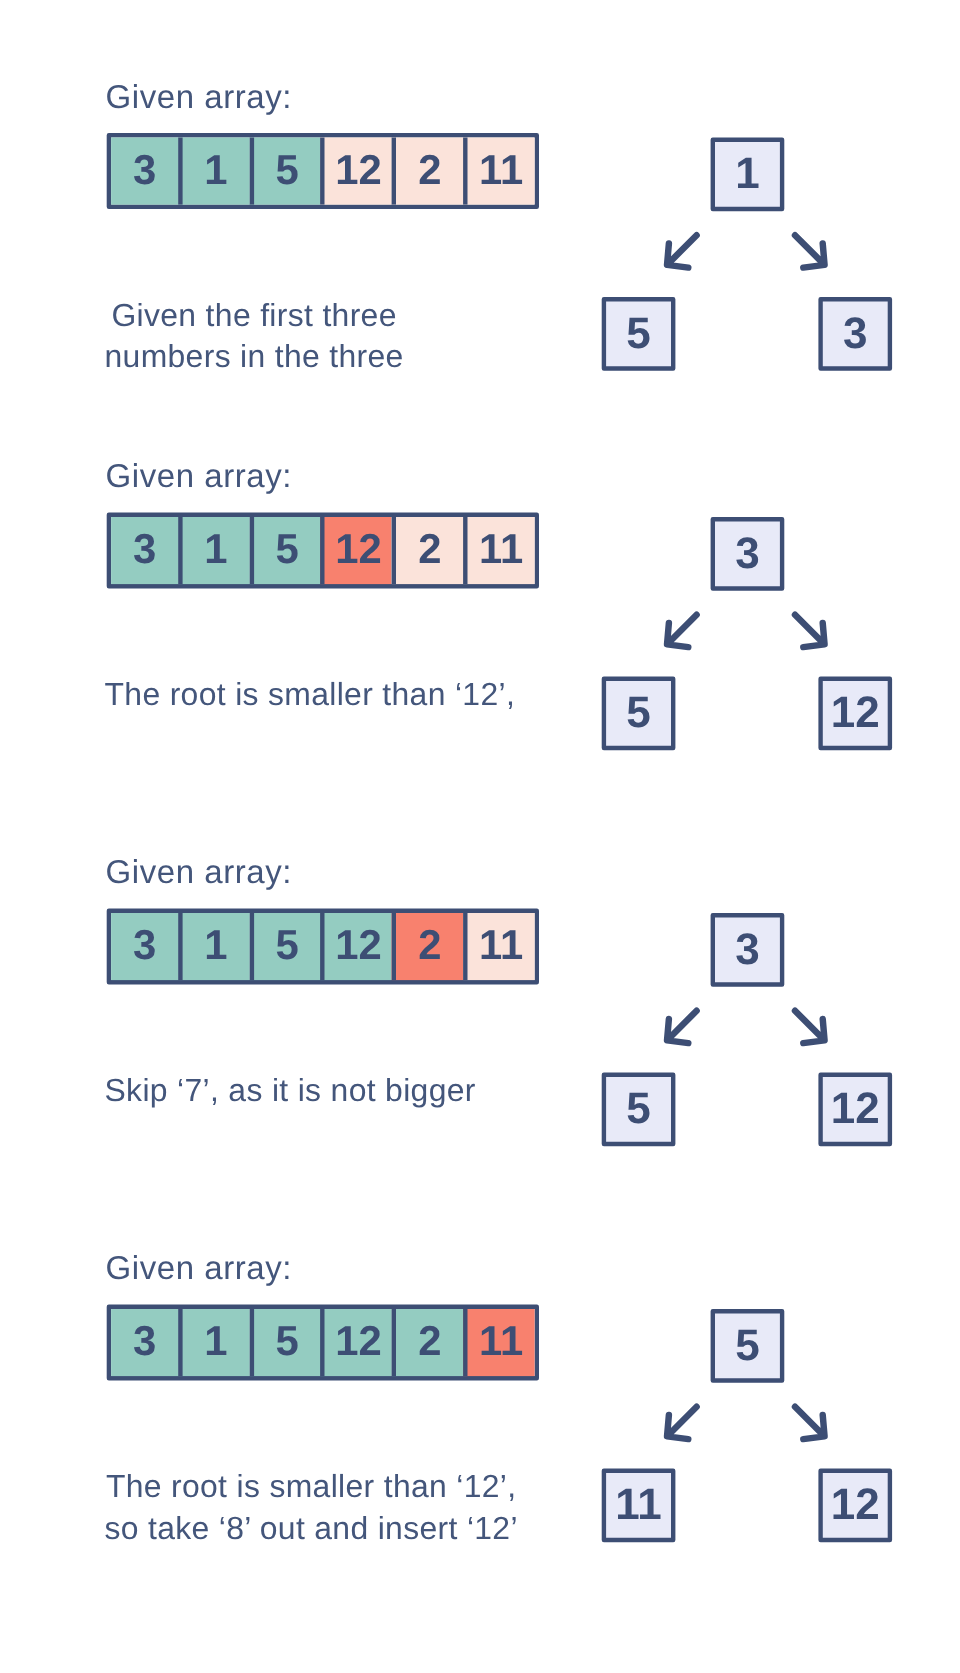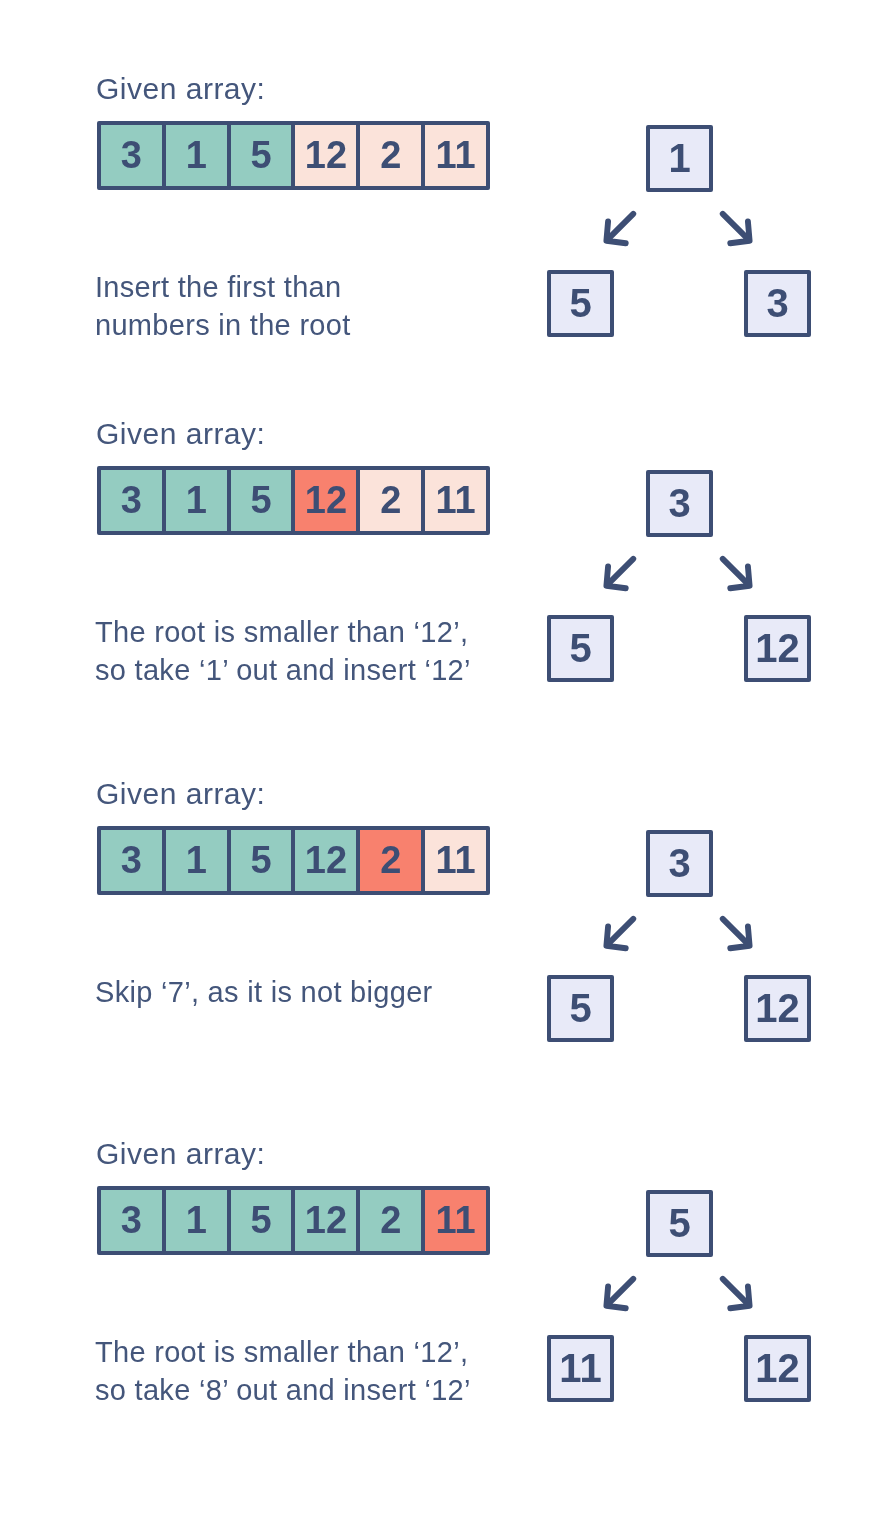--- a/index.html
+++ b/index.html
@@ -4,21 +4,21 @@
 <style>
   html, body { margin: 0; padding: 0; background: #ffffff; }
   .canvas {
     position: relative;
     width: 873px;
     height: 1521px;
     background: #ffffff;
     font-family: "Liberation Sans", sans-serif;
     overflow: hidden;
   }
-  .step { position: absolute; left: 0; width: 873px; height: 345px; }
+  .step { position: absolute; left: 0; width: 873px; height: 345px; text-align: center; }
 
   .heading {
     position: absolute; left: 96px; top: 0;
     font-size: 30px; color: #44567b; letter-spacing: 0.5px;
   }
 
   .array {
     position: absolute; left: 97px; top: 49px;
     width: 393px; height: 69px;
     border: 4px solid #3d4e74; border-radius: 2px;
@@ -72,22 +72,22 @@
     <div class="heading" data-name="given-array-heading">Given array:</div>
     <div class="array" data-name="array">
       <div data-name="array-cell" class="processed">3</div>
       <div data-name="array-cell" class="processed">1</div>
       <div data-name="array-cell" class="processed">5</div>
       <div data-name="array-cell" class="upcoming">12</div>
       <div data-name="array-cell" class="upcoming">2</div>
       <div data-name="array-cell" class="upcoming">11</div>
     </div>
     <div class="caption" data-name="caption">
-      <div data-name="caption-line">Insert the first than</div>
-      <div data-name="caption-line">numbers in the root</div>
+      <div data-name="caption-line">Given the first three</div>
+      <div data-name="caption-line">numbers in the three</div>
     </div>
     <div class="node root" data-name="tree-root-node">1</div>
     <svg class="arrow arrow-left" viewBox="0 0 50 50" data-name="arrow-down-left-icon">
         <path d="M42 7 L11 38 M12 16 L10 39 L33 42"></path>
       </svg>
     <svg class="arrow arrow-right" viewBox="0 0 50 50" data-name="arrow-down-right-icon">
         <path d="M8 7 L39 38 M38 16 L40 39 L17 42"></path>
       </svg>
     <div class="node child-left" data-name="tree-left-child-node">5</div>
     <div class="node child-right" data-name="tree-right-child-node">3</div>
@@ -98,21 +98,20 @@
     <div class="array" data-name="array">
       <div data-name="array-cell" class="processed">3</div>
       <div data-name="array-cell" class="processed">1</div>
       <div data-name="array-cell" class="processed">5</div>
       <div data-name="array-cell" class="current">12</div>
       <div data-name="array-cell" class="upcoming">2</div>
       <div data-name="array-cell" class="upcoming">11</div>
     </div>
     <div class="caption" data-name="caption">
       <div data-name="caption-line">The root is smaller than ‘12’,</div>
-      <div data-name="caption-line">so take ‘1’ out and insert ‘12’</div>
     </div>
     <div class="node root" data-name="tree-root-node">3</div>
     <svg class="arrow arrow-left" viewBox="0 0 50 50" data-name="arrow-down-left-icon">
         <path d="M42 7 L11 38 M12 16 L10 39 L33 42"></path>
       </svg>
     <svg class="arrow arrow-right" viewBox="0 0 50 50" data-name="arrow-down-right-icon">
         <path d="M8 7 L39 38 M38 16 L40 39 L17 42"></path>
       </svg>
     <div class="node child-left" data-name="tree-left-child-node">5</div>
     <div class="node child-right" data-name="tree-right-child-node">12</div>

